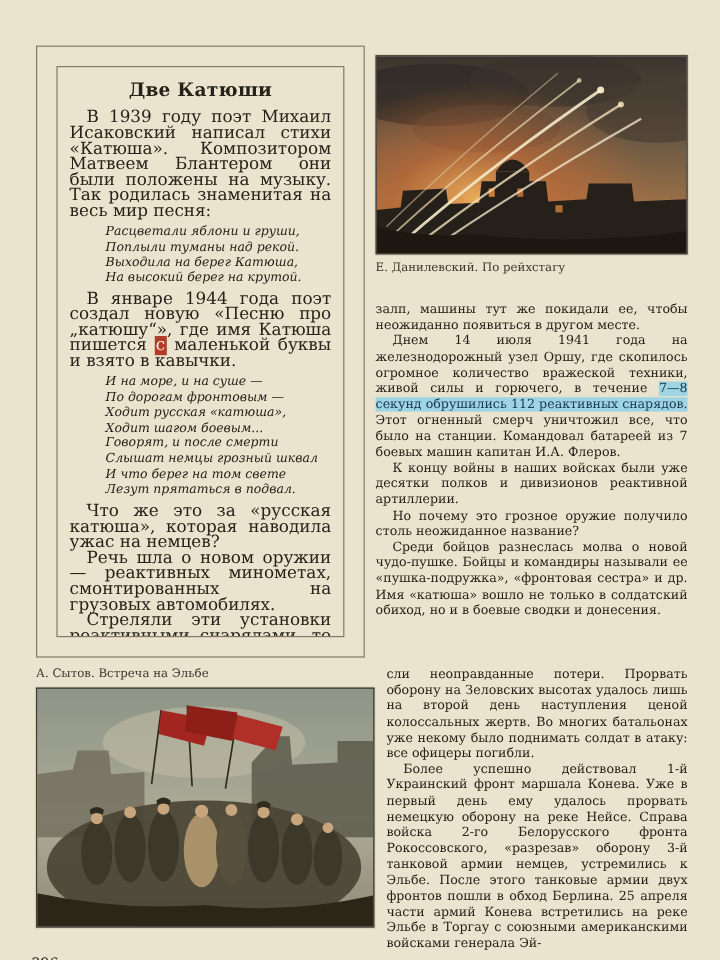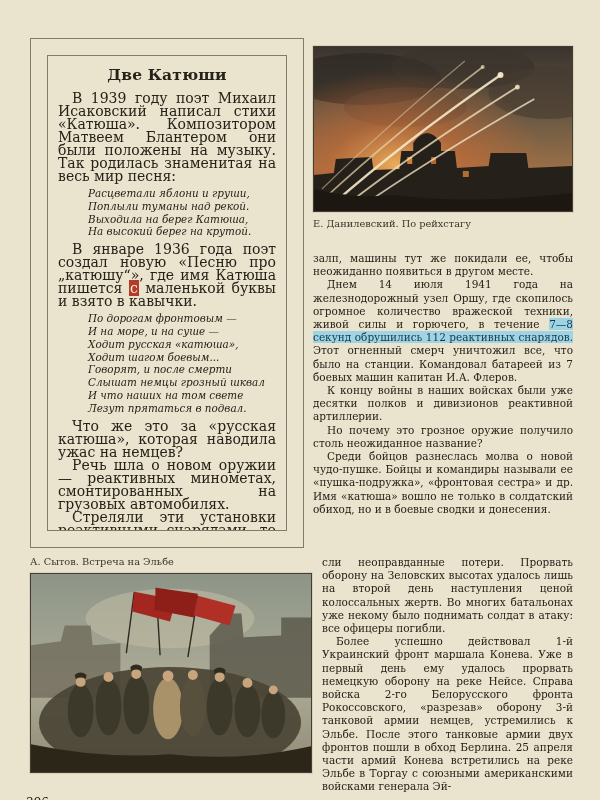--- a/index.html
+++ b/index.html
@@ -61,30 +61,30 @@
 
       <p class="para indent">В 1939 году поэт Михаил Исаковский написал стихи «Катюша». Композитором Матвеем Блантером они были положены на музыку. Так родилась знаменитая на весь мир песня:</p>
 
       <div class="verse">
         <div class="verse-line">Расцветали яблони и груши,</div>
         <div class="verse-line">Поплыли туманы над рекой.</div>
         <div class="verse-line">Выходила на берег Катюша,</div>
         <div class="verse-line">На высокий берег на крутой.</div>
       </div>
 
-      <p class="para indent"><span>В январе 1936 года поэт создал новую «Песню про „катюшу“», где имя Катюша пишется </span><span class="hl-red">с</span><span> маленькой буквы и взято в кавычки.</span></p>
+      <p class="para indent"><span>В январе 1944 года поэт создал новую «Песню про „катюшу“», где имя Катюша пишется </span><span class="hl-red">с</span><span> маленькой буквы и взято в кавычки.</span></p>
 
       <div class="verse">
+        <div class="verse-line">И на море, и на суше —</div>
         <div class="verse-line">По дорогам фронтовым —</div>
-        <div class="verse-line">И на море, и на суше —</div>
         <div class="verse-line">Ходит русская «катюша»,</div>
         <div class="verse-line">Ходит шагом боевым...</div>
         <div class="verse-line">Говорят, и после смерти</div>
         <div class="verse-line">Слышат немцы грозный шквал</div>
-        <div class="verse-line">И что наших на том свете</div>
+        <div class="verse-line">И что берег на том свете</div>
         <div class="verse-line">Лезут прятаться в подвал.</div>
       </div>
 
       <p class="para indent">Что же это за «русская катюша», которая наводила ужас на немцев?</p>
       <p class="para indent">Речь шла о новом оружии — реактивных минометах, смонтированных на грузовых автомобилях.</p>
       <p class="para indent">Стреляли эти установки реактивными снарядами, то есть такими снарядами, которые двигались в воздухе за счет реактивной тяги. Когда действовали «катюши», все небо было в «огненных хвостах» — такое впечатление производили залпы боевых машин. Они были неуязвимы для противника: заняв позицию и сделав</p>
     </div>
   </section>
 
   <figure class="top-figure">

